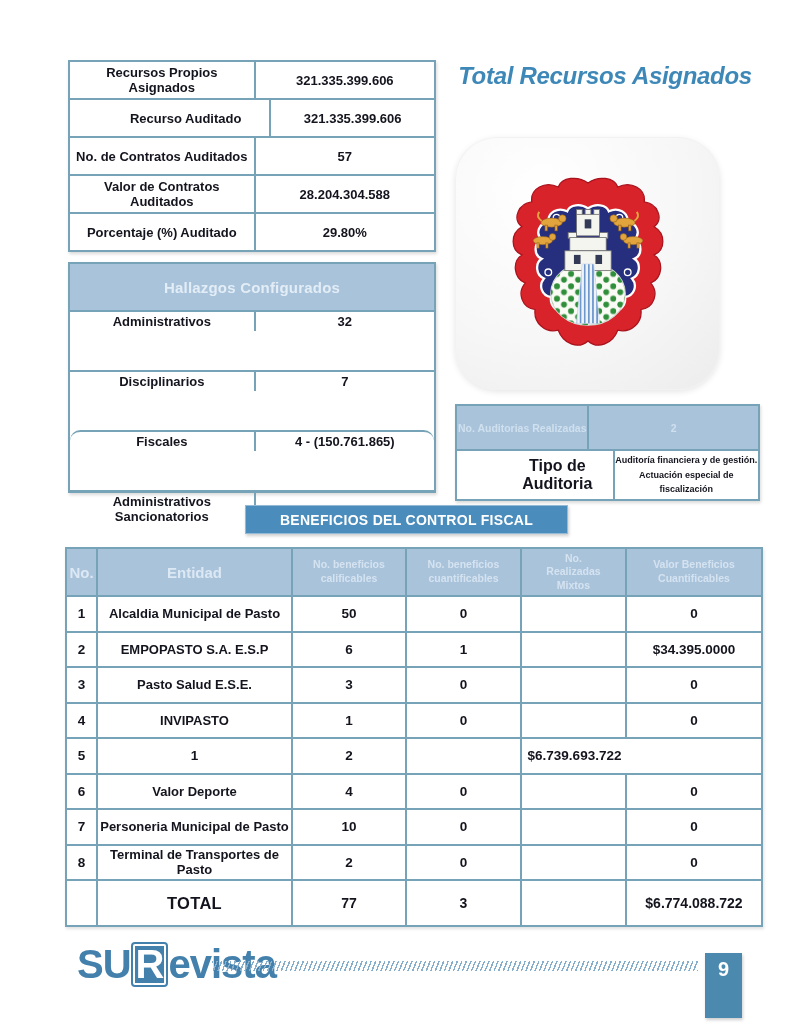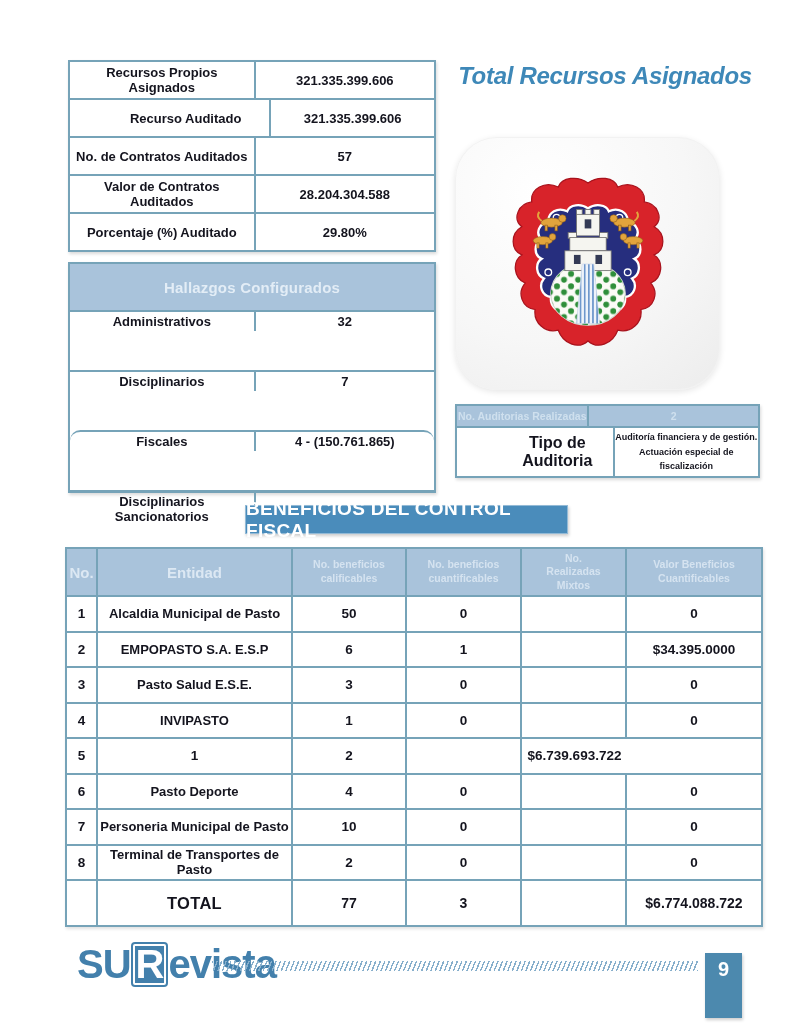--- a/index.html
+++ b/index.html
@@ -26,30 +26,30 @@
 
   #summary-table{left:68px;top:60px;width:368px;height:192px;}
   #hallazgos-table{left:68px;top:262px;width:368px;height:231px;}
   #hallazgos-rows{flex:1;display:flex;flex-direction:column;gap:39px;}
 
   
   .main-title{position:absolute;left:446px;top:62px;width:318px;text-align:center;font-weight:700;font-style:italic;font-size:24px;color:var(--titleblue);letter-spacing:-.3px;}
   .crest-card{position:absolute;left:455px;top:137px;width:265px;height:253px;border-radius:42px;background:radial-gradient(circle at 32% 22%,#ffffff 0%,#f7f7f7 55%,#ececec 100%);box-shadow:0 2px 6px rgba(0,0,0,.10), inset 0 0 0 1px #f2f2f2;display:flex;align-items:center;justify-content:center;}
 
   .aud-table{position:absolute;left:455px;top:404px;width:305px;border:2px solid var(--bd);background:#fff;box-shadow:1px 2px 3px rgba(0,0,0,.15);}
-  .aud-head{display:grid;grid-template-columns:44% 56%;background:var(--hdrbg);height:22px;border-bottom:2px solid var(--bd);}
+  .aud-head{display:grid;grid-template-columns:44% 56%;background:var(--hdrbg);height:45px;border-bottom:2px solid var(--bd);}
   .aud-head > div{display:flex;align-items:center;justify-content:center;font-weight:700;font-size:10.5px;color:#cfe0ee;}
   .aud-head > div:first-child{border-right:2px solid var(--bd);}
   .aud-body{display:grid;grid-template-columns:44% 56%;height:48px;padding-left:45px;}
   .aud-body > div{display:flex;flex-direction:column;align-items:center;justify-content:center;text-align:center;}
   .aud-body > div:first-child{border-right:2px solid var(--bd);font-weight:700;font-size:16px;color:var(--ink);}
   .aud-value{font-weight:700;font-size:9px;color:var(--ink);line-height:1.6;}
 
   
-  .banner{position:absolute;left:245px;top:505px;width:323px;height:29px;background:var(--banner);color:#fff;font-weight:700;font-size:19px;letter-spacing:.3px;display:flex;align-items:center;justify-content:center;box-shadow:1px 2px 3px rgba(0,0,0,.2);border:1px solid #93bad6;}
+  .banner{position:absolute;left:245px;top:505px;width:323px;height:29px;background:var(--banner);color:#fff;font-weight:700;font-size:14px;letter-spacing:.3px;display:flex;align-items:center;justify-content:center;box-shadow:1px 2px 3px rgba(0,0,0,.2);border:1px solid #93bad6;}
 
   
   .ben-table{position:absolute;left:65px;top:547px;width:698px;border:2px solid var(--bd);background:#fff;box-shadow:1px 2px 3px rgba(0,0,0,.12);}
   .ben-grid{display:grid;grid-template-columns:31px 195px 114px 115px 105px 1fr;}
   .ben-grid > div{border-right:2px solid var(--bd);display:flex;align-items:center;justify-content:center;text-align:center;color:var(--ink);}
   .ben-grid > div:last-child{border-right:none;}
   #ben-head{background:var(--hdrbg);height:48px;border-bottom:2px solid var(--bd);}
   #ben-head .h-big{font-weight:700;font-size:15px;color:#dcE8f3;color:#dce8f3;}
   #ben-head .h-small{font-weight:700;font-size:10.5px;line-height:1.3;color:#d5e3f0;padding:0 16px;}
   .ben-row{height:35.5px;border-bottom:2px solid var(--bd);}
@@ -104,21 +104,21 @@
         </div>
         <div class="kv-row" style="flex: 1 1 0%;">
           <div class="kv-cell label">Disciplinarios</div>
           <div class="kv-cell value">7</div>
         </div>
         <div class="kv-row" style="flex: 1 1 0%; border-radius: 16px;">
           <div class="kv-cell label">Fiscales</div>
           <div class="kv-cell value">4 - (150.761.865)</div>
         </div>
         <div class="kv-row" style="flex: 1 1 0%;">
-          <div class="kv-cell label">Disciplinarios Sancionatorios</div>
+          <div class="kv-cell label">Administrativos Sancionatorios</div>
           <div class="kv-cell value">2</div>
         </div>
         <div class="kv-row" style="flex: 1 1 0%;">
           <div class="kv-cell label">Penales</div>
           <div class="kv-cell value">0</div>
         </div>
       </div>
   </div>
 
   <div class="main-title">Total Recursos Asignados</div>
@@ -255,21 +255,21 @@
         </div>
         <div class="ben-grid ben-row">
           <div>5</div>
           <div>1</div>
           <div>2</div>
           <div></div>
           <div>$6.739.693.722</div>
         </div>
         <div class="ben-grid ben-row">
           <div>6</div>
-          <div class="ent">Pasto Deporte</div>
+          <div class="ent">Valor Deporte</div>
           <div>4</div>
           <div>0</div>
           <div></div>
           <div>0</div>
         </div>
         <div class="ben-grid ben-row">
           <div>7</div>
           <div class="ent">Personeria Municipal de Pasto</div>
           <div>10</div>
           <div>0</div>

